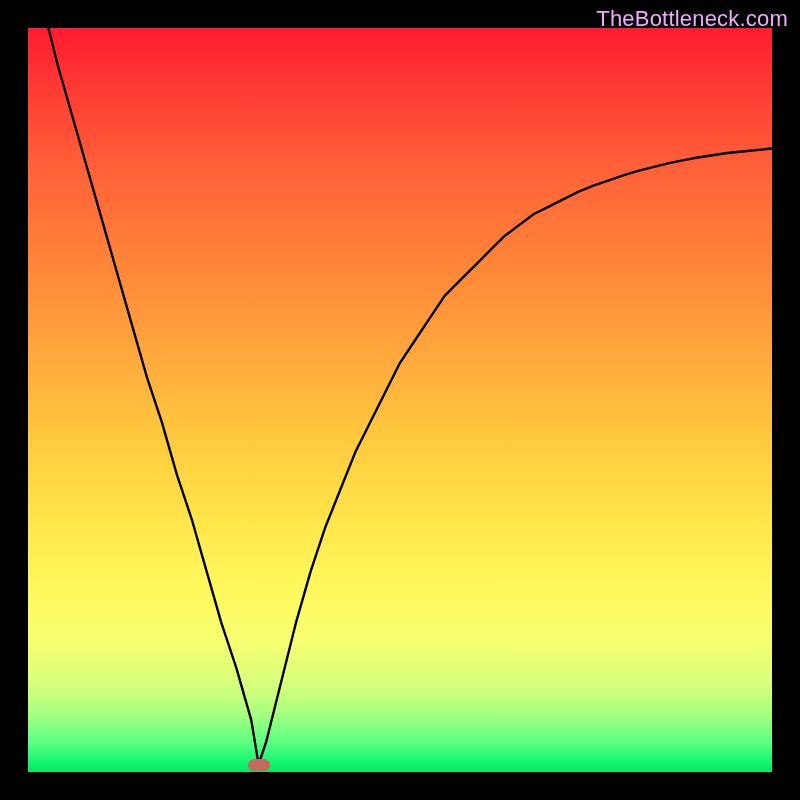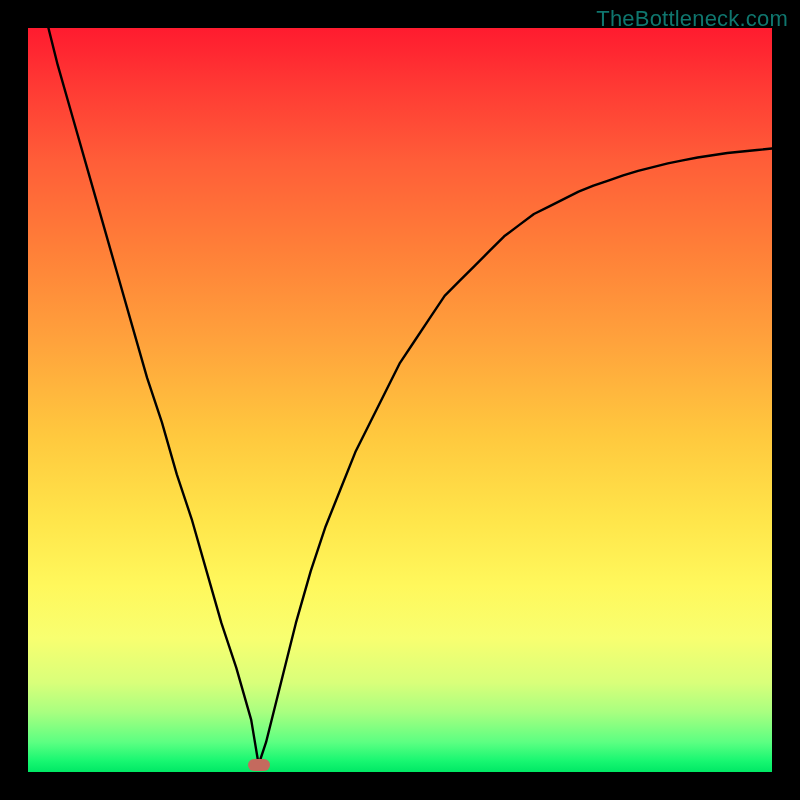--- a/index.html
+++ b/index.html
@@ -40,21 +40,21 @@
       #a8ff80 92%,
       #5cff82 96%,
       #18f771 98.5%,
       #00e865 100%
     );
   }
   .watermark {
     position: absolute;
     top: 6px;
     right: 12px;
-    color: #0f766e;
+    color: #f0abfc;
     font-size: 22px;
     font-weight: 500;
     letter-spacing: 0.2px;
     user-select: none;
   }
   svg.curve {
     position: absolute;
     left: 0;
     top: 0;
     width: 744px;

